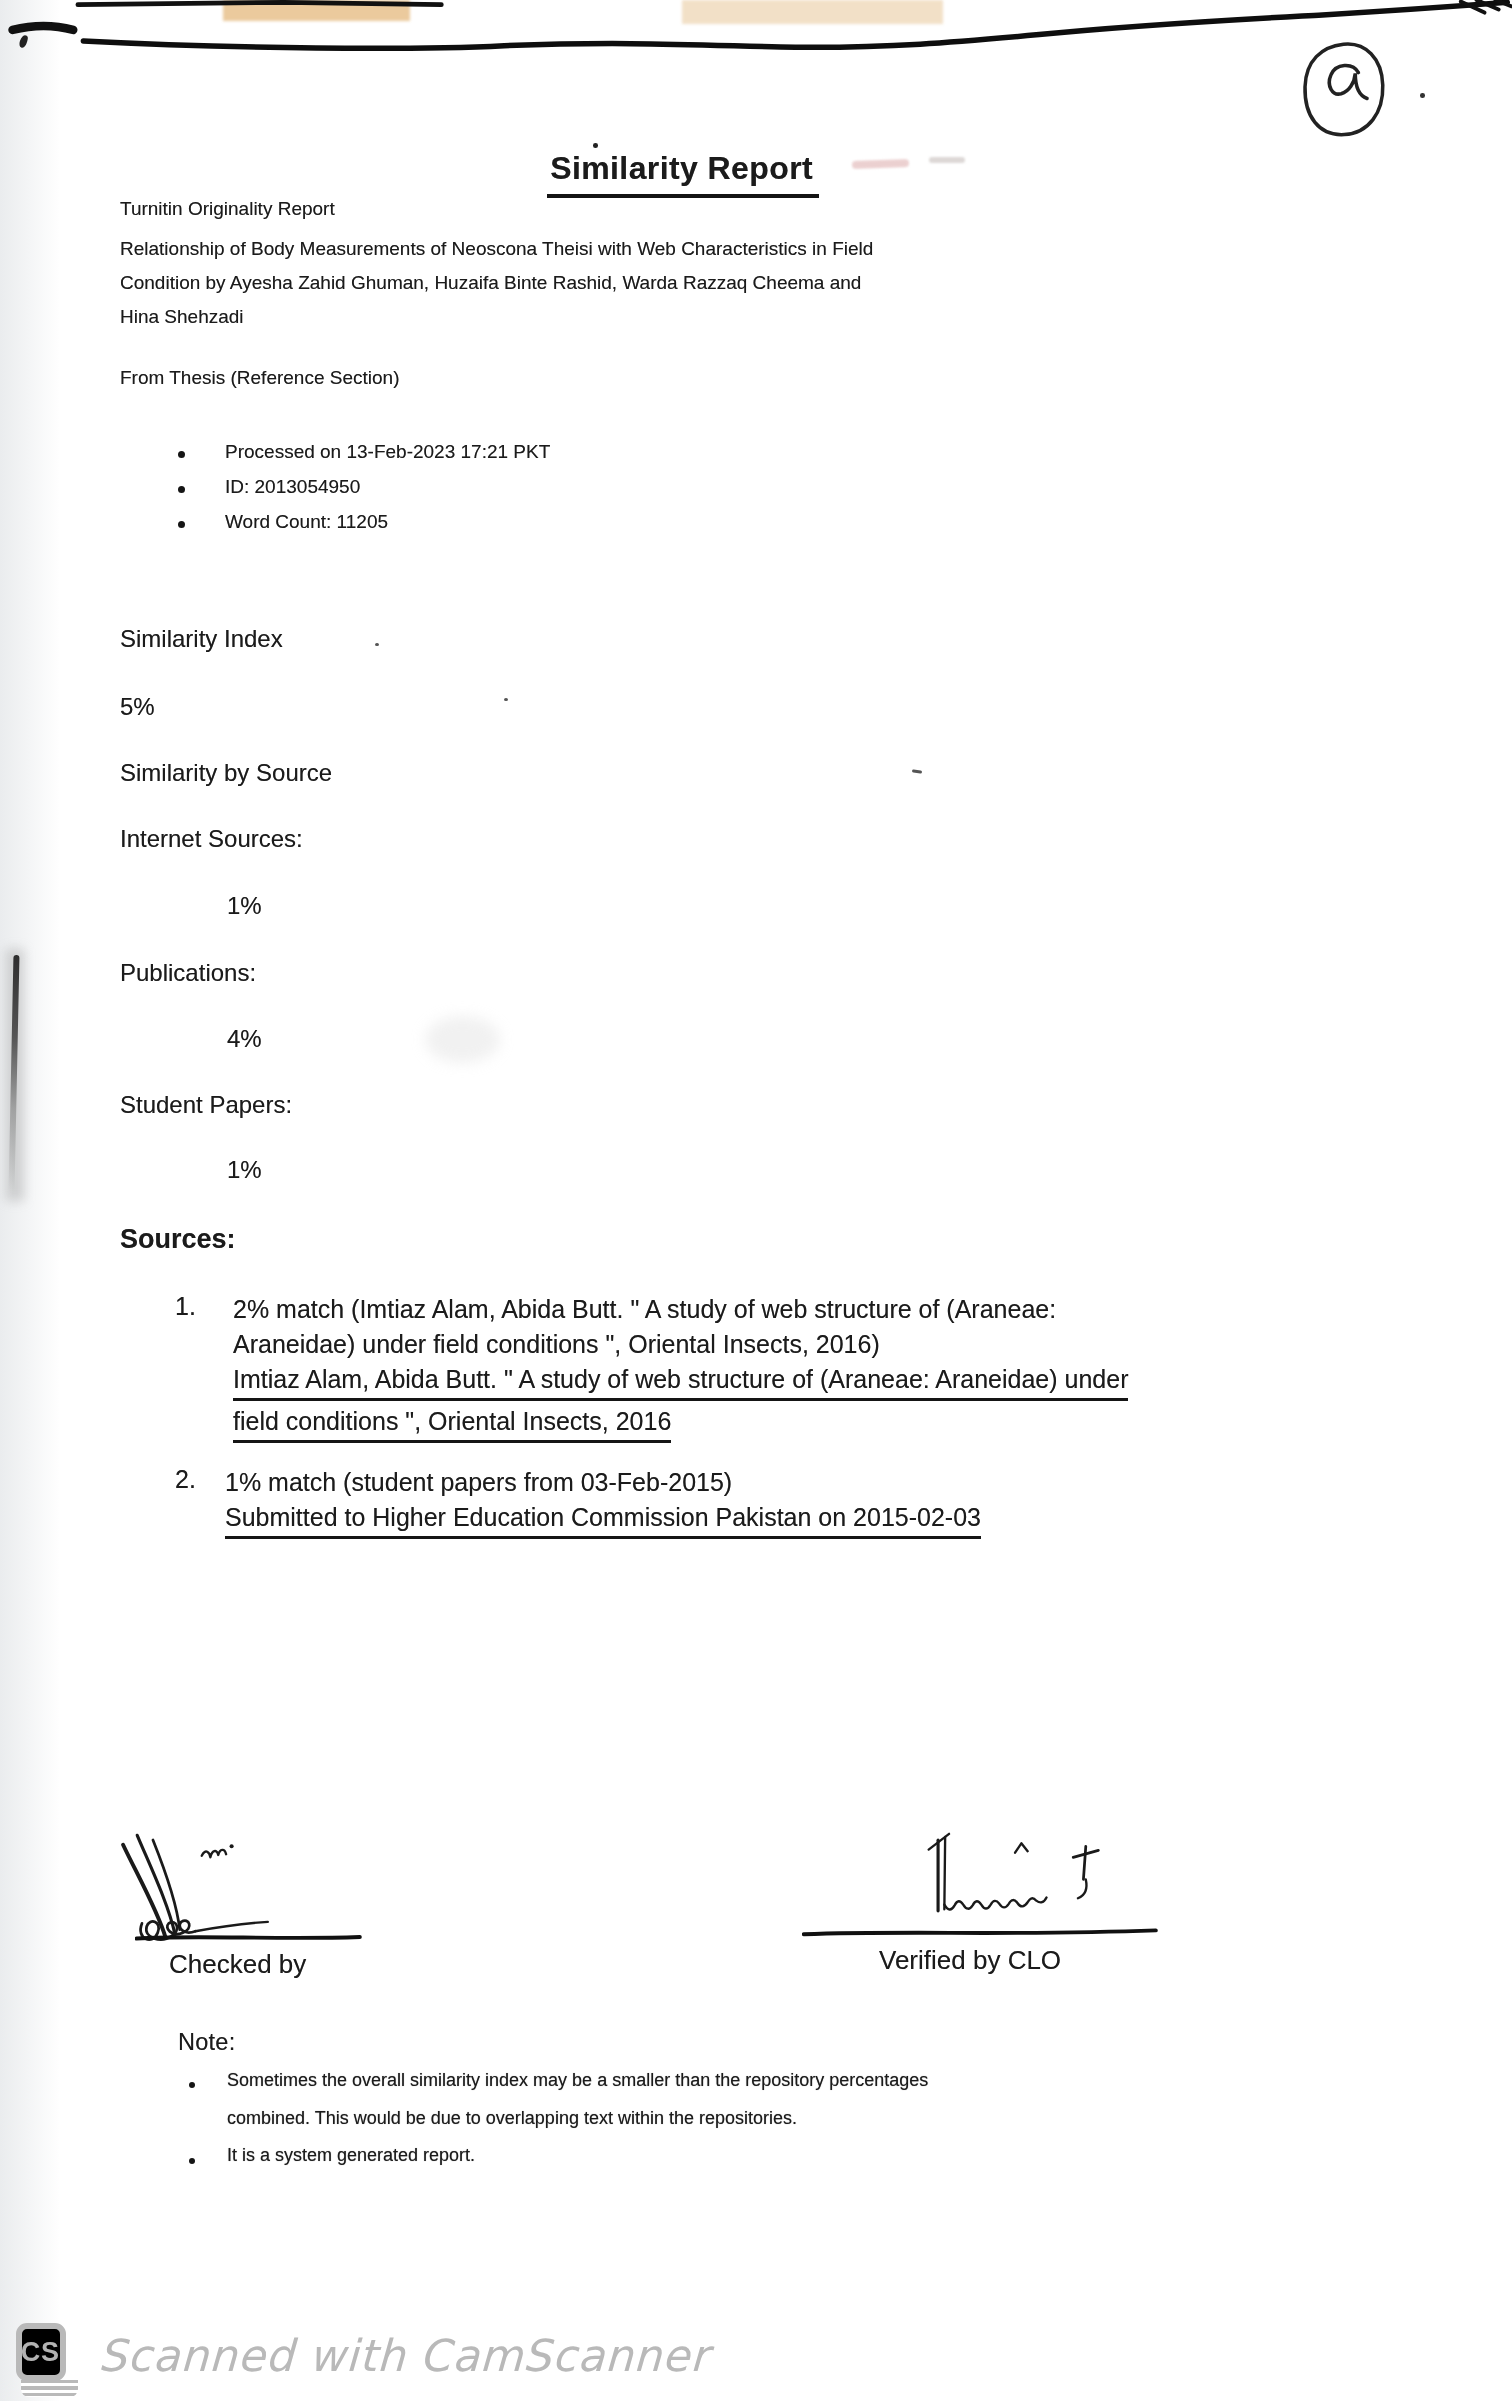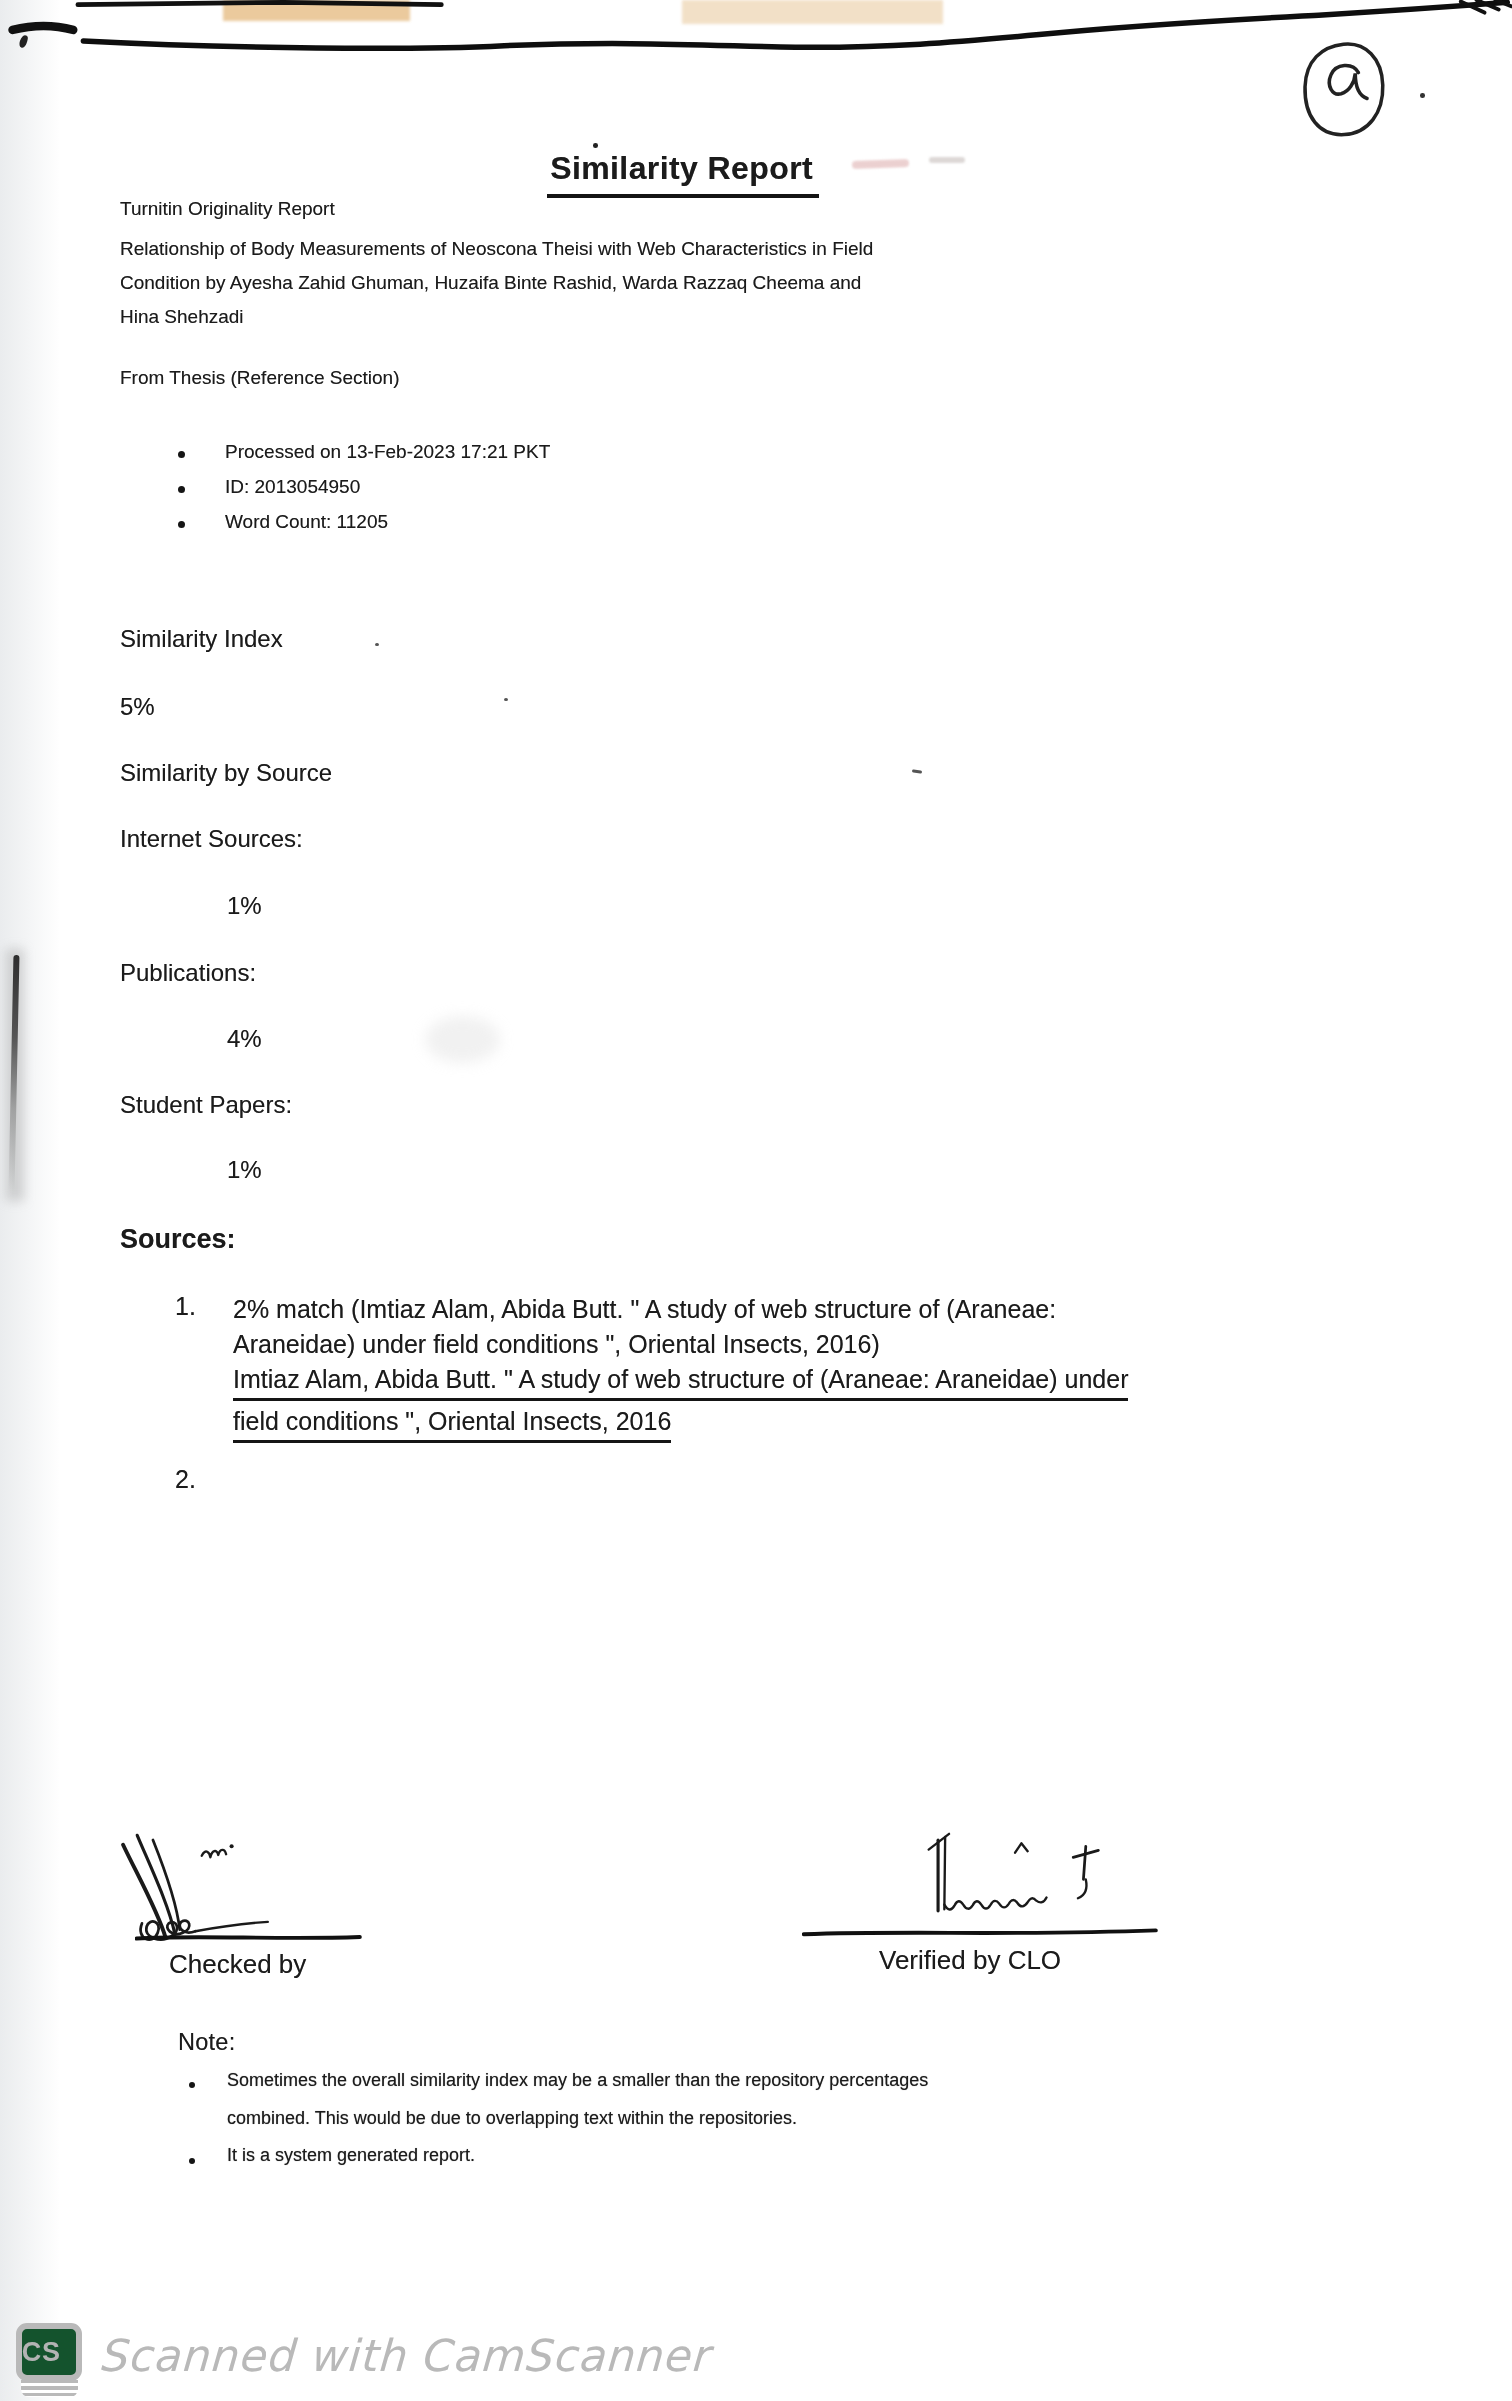--- a/index.html
+++ b/index.html
@@ -63,22 +63,22 @@
     line-height:35px;padding-bottom:0.8px;margin-bottom:3.2px;}
   
   .sig-label{font-size:26px;white-space:nowrap;}
   .sig-line{stroke:#111;stroke-width:5;fill:none;stroke-linecap:round;}
   .sig-path{stroke:#1a1a1a;fill:none;stroke-linecap:round;stroke-linejoin:round;}
   
   .note-heading{left:178px;top:2029px;font-size:23.6px;font-weight:400;letter-spacing:0.2px;}
   .note-line{font-size:18px;white-space:nowrap;text-shadow:0 0 0.8px rgba(10,10,10,.55);}
   .note-dot{width:6.3px;height:6.3px;background:#151515;border-radius:50%;}
   
-  .cs-badge{left:15.8px;top:2323px;width:66px;height:58px;border:6.3px solid #b9b9b9;border-radius:11px;
-    box-sizing:border-box;display:flex;align-items:center;justify-content:flex-start;background:#14532d;}
+  .cs-badge{left:15.8px;top:2323px;width:50px;height:58px;border:6.3px solid #b9b9b9;border-radius:11px;
+    box-sizing:border-box;display:flex;align-items:center;justify-content:flex-end;background:#000000;}
   .cs-badge span{font-size:27px;font-weight:700;color:#b3b3b3;letter-spacing:0.8px;}
   .cs-stripes{left:20.5px;top:2380px;width:57px;height:17.3px;border-radius:0 0 7.9px 7.9px;
     background:repeating-linear-gradient(180deg,#b9b9b9 0 3.2px,#ffffff 3.2px 6.3px);}
   .cs-text{left:102px;top:2330px;font-size:44px;font-style:italic;color:#b9b9b9;
     letter-spacing:0.8px;transform:skewX(-5deg);white-space:nowrap;
     font-family:"DejaVu Sans", sans-serif;}
 </style>
 </head>
 <body>
 
@@ -151,20 +151,24 @@
 
   <div class="abs src-num ink" style="left:175px;top:1292px;">1.</div>
   <div class="abs src-block ink" style="left:225px;top:1292px;margin-left:8px;">
     <span class="pl">2% match (Imtiaz Alam, Abida Butt. " A study of web structure of (Araneae:</span>
     <span class="pl">Araneidae) under field conditions ", Oriental Insects, 2016)</span>
     <span class="lk">Imtiaz Alam, Abida Butt. " A study of web structure of (Araneae: Araneidae) under</span><br>
     <span class="lk">field conditions ", Oriental Insects, 2016</span>
   </div>
 
   <div class="abs src-num ink" style="left:175px;top:1465px;">2.</div>
+  <div class="abs src-block ink" style="left:225px;top:1465px;">
+    <span class="pl">1% match (student papers from 03-Feb-2015)</span>
+    <span class="lk">Submitted to Higher Education Commission Pakistan on 2015-02-03</span>
+  </div>
 
   <svg class="abs" style="left:101px;top:1829px;" width="181" height="118" viewBox="0 0 230 150">
     <path class="sig-path" stroke-width="5" d="M28,20 C46,58 72,104 82,138"></path>
     <path class="sig-path" stroke-width="4" d="M46,8 C62,46 86,96 94,134"></path>
     <path class="sig-path" stroke-width="3.5" d="M66,14 C78,44 96,90 100,128"></path>
     <path class="sig-path" stroke-width="3.5" d="M52,120 C44,140 66,148 72,132 C78,118 62,112 58,124 C54,138 76,146 90,136 C102,128 96,114 86,120 C80,126 90,138 104,132 C118,126 112,112 102,118 C96,124 104,136 120,130"></path>
     <path class="sig-path" stroke-width="3" d="M120,130 C152,124 182,120 212,118"></path>
     <path class="sig-path" stroke-width="3" d="M128,34 c5,-10 10,-4 11,2 c2,-9 8,-11 10,-3 c2,-8 8,-9 10,-1"></path>
     <circle cx="166" cy="22" r="2.6" fill="#1a1a1a"></circle>
   </svg>

